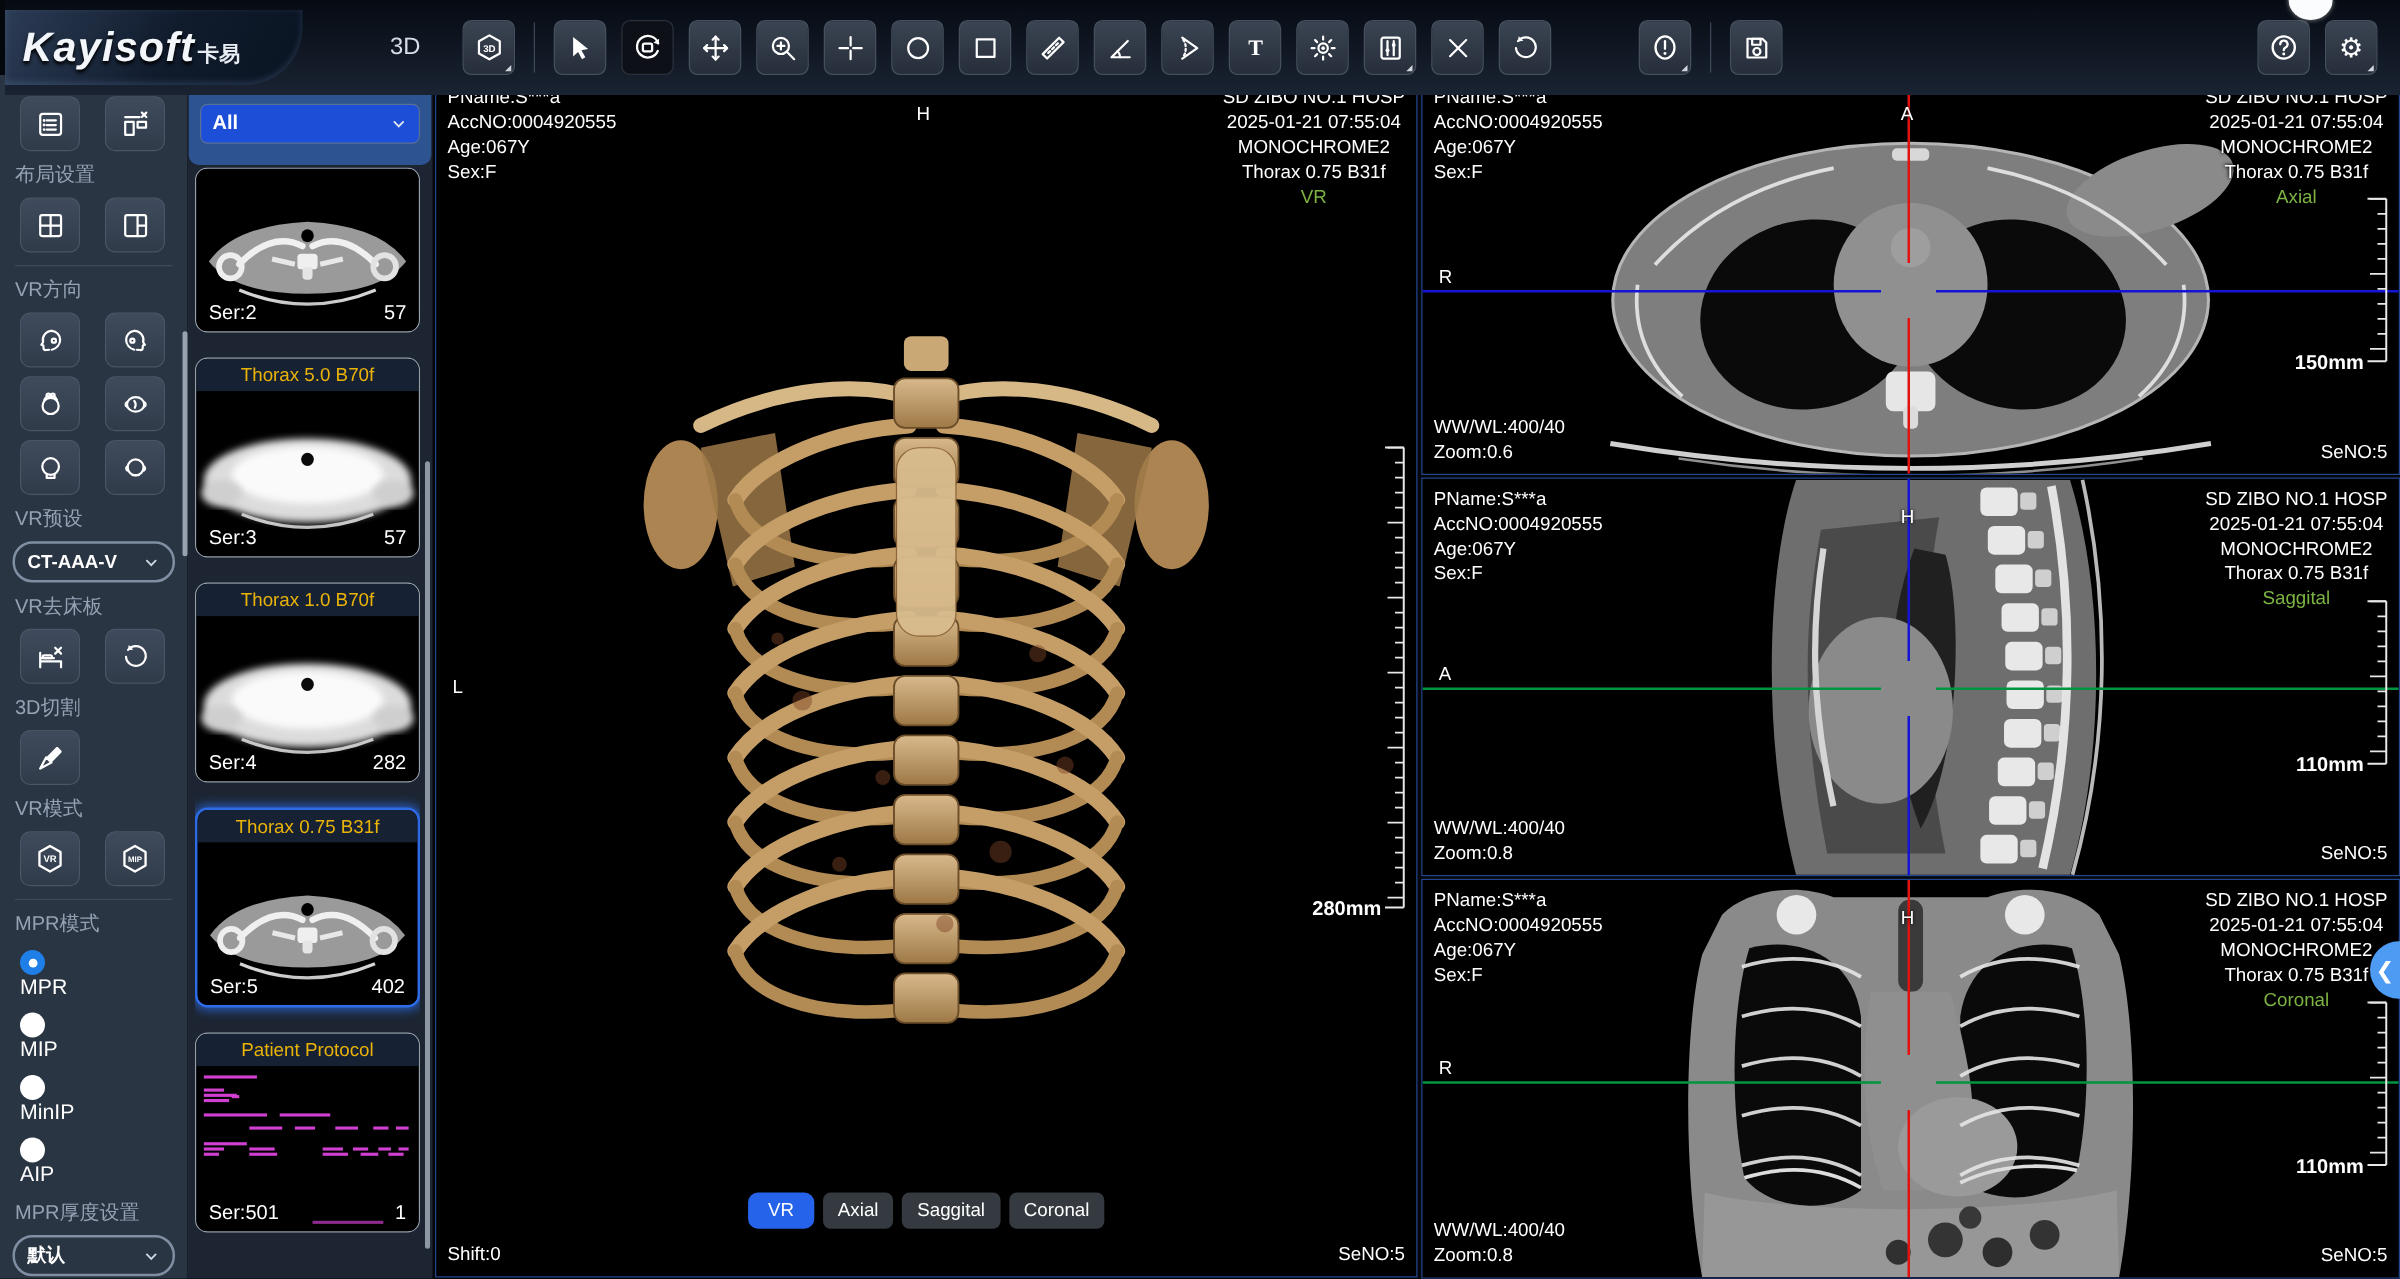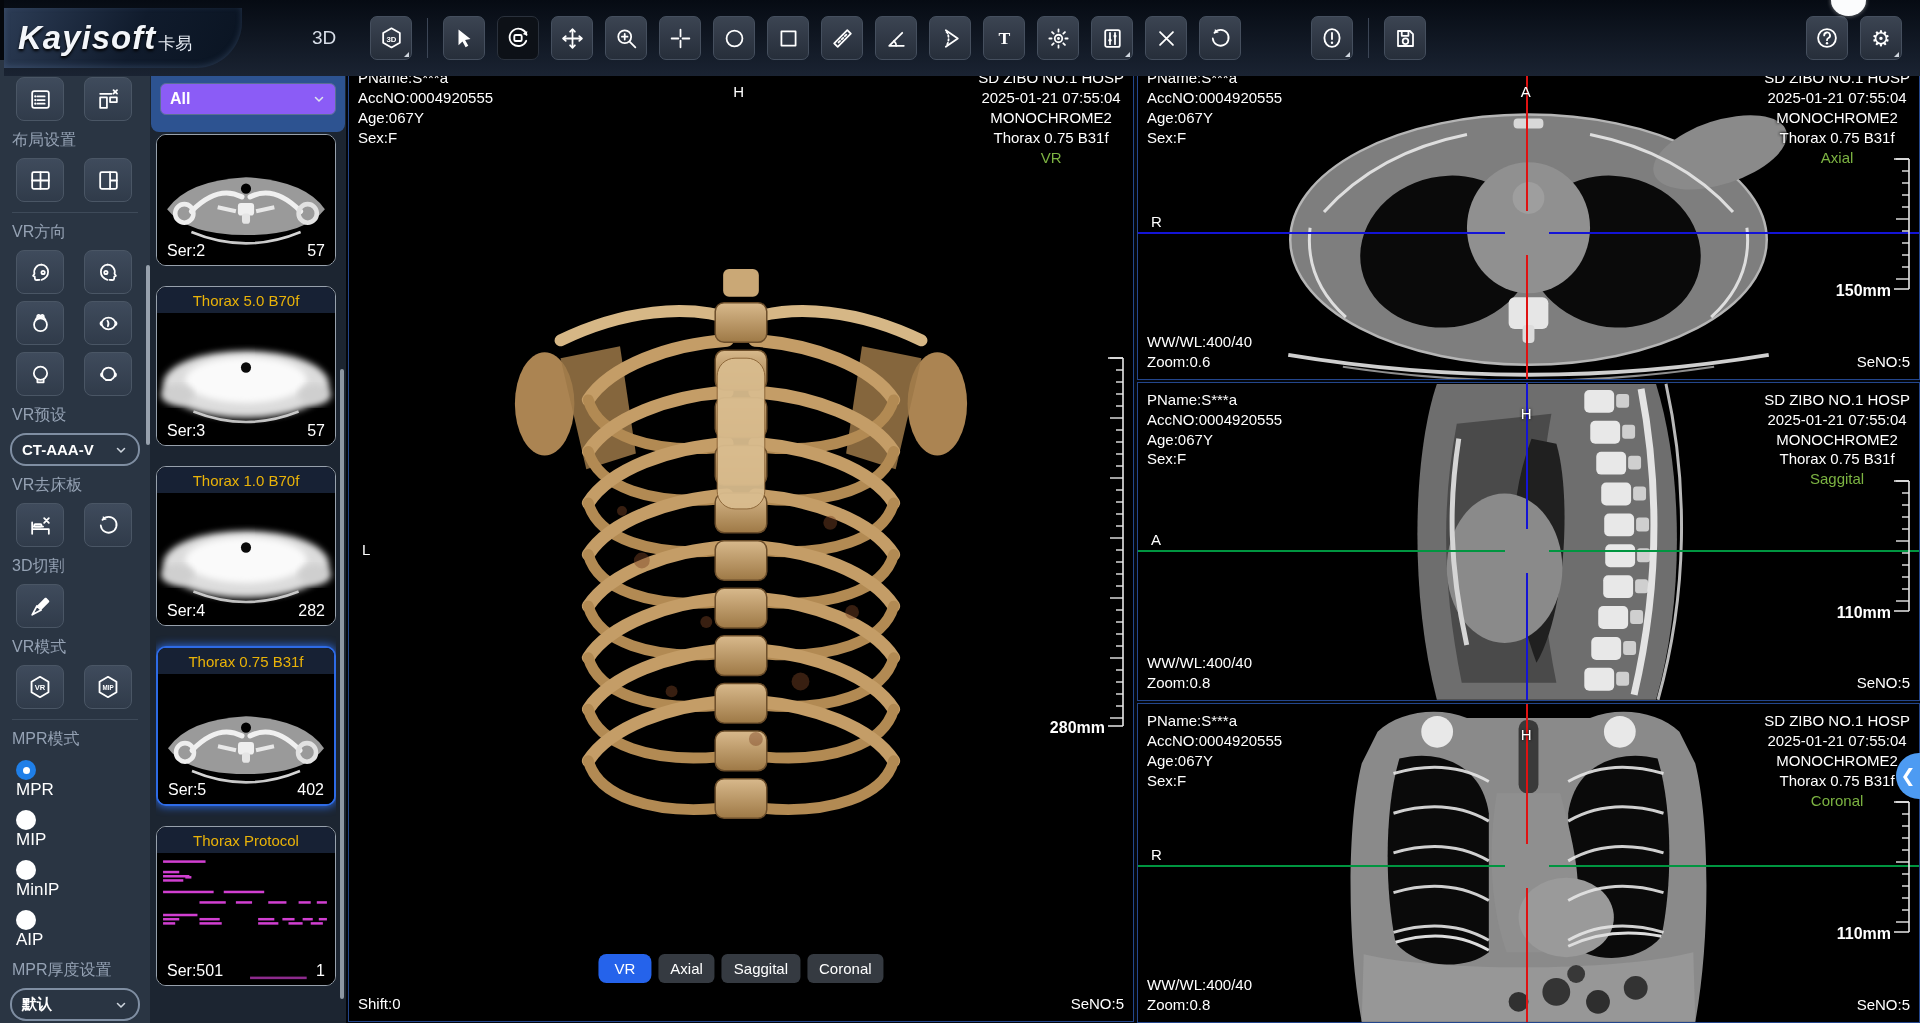--- a/index.html
+++ b/index.html
@@ -6,21 +6,21 @@
   body{width:1920px;height:1023px;position:relative;overflow:hidden;
        font-family:"Liberation Sans","DejaVu Sans",sans-serif;color:#fff;}
   
   .topbar{position:absolute;left:4px;top:0;width:1920px;height:76px;
     background:linear-gradient(#060b13,#1a2332);display:flex;align-items:center;z-index:50;}
   .logo-plate{width:238px;height:60px;display:flex;align-items:center;padding-left:14px;box-sizing:border-box;
     background:linear-gradient(115deg,#2c3c55 0%,#101b2c 55%,#0a1422 100%);
     border-radius:0 0 46px 0;box-shadow:inset 0 -2px 6px rgba(120,150,200,.25);}
   .logo-text{font-size:33px;font-weight:800;font-style:italic;letter-spacing:1px;
     color:#f3f6fa;text-shadow:0 2px 3px #000;}
-  .logo-suffix{font-size:17px;font-weight:400;color:#e8edf4;margin-left:2px;margin-top:10px;}
+  .logo-suffix{font-size:17px;font-weight:700;color:#e8edf4;margin-left:2px;margin-top:10px;}
   .mode-label{font-size:19px;color:#d8dee8;margin:0 28px 0 70px;}
   .tb-btn{width:40px;height:42px;margin:0 6px;border-radius:7px;position:relative;
     background:linear-gradient(#3b4452,#262e3a);border:1px solid #454f5e;
     display:flex;align-items:center;justify-content:center;flex:none;}
   .tb-btn.active{background:#0d1117;border-color:#2a313c;}
   .tb-btn.corner::after{content:"";position:absolute;right:2px;bottom:2px;width:0;height:0;
     border-left:5px solid transparent;border-bottom:5px solid #cfd6de;}
   .tb-divider{width:1px;height:40px;background:#3c4656;margin:0 9px;flex:none;}
   .tb-gap{width:58px;flex:none;}
   .tb-right{margin-left:auto;display:flex;align-items:center;padding-right:16px;}
@@ -45,21 +45,21 @@
   .radio.checked::after{content:"";position:absolute;left:6.5px;top:6.5px;width:7px;height:7px;
     border-radius:50%;background:#fff;}
   .radio-label{color:#fff;font-size:17px;}
   .sidebar-scrollbar{position:absolute;left:146px;top:265px;width:4px;height:180px;
     background:#98a2ae;border-radius:2px;z-index:12;}
   
   .series-panel{position:absolute;left:150px;top:44px;width:196px;bottom:0;background:#1c2531;z-index:10;}
   .series-header-box{position:absolute;left:1px;top:0;right:1px;height:88px;background:#2d5391;
     border-radius:8px;box-sizing:border-box;padding:6px 9px;z-index:5;}
   .series-header{font-size:18px;font-weight:700;color:#fff;margin:2px 0 7px 2px;}
-  .series-filter{height:30px;background:#8b5cf6;border:1px solid #5a7094;border-radius:6px;
+  .series-filter{height:30px;background:#1d4ed8;border:1px solid #5a7094;border-radius:6px;
     display:flex;align-items:center;justify-content:space-between;padding:0 9px;
     color:#fff;font-size:16px;font-weight:700;}
   .series-list{position:absolute;left:6px;right:10px;top:90px;bottom:0;display:flex;
     flex-direction:column;gap:20px;overflow:hidden;}
   .series-card{position:relative;border:1px solid #97a1ac;border-radius:10px;overflow:hidden;
     background:#000;height:160px;flex:none;box-sizing:border-box;}
   .series-card.first{height:132px;}
   .series-card.selected{border:2px solid #2e6be6;box-shadow:0 0 9px 1px rgba(46,107,230,.9);}
   .card-title{height:26px;background:#172134;color:#eab308;font-size:15px;
     display:flex;align-items:center;justify-content:center;}
@@ -569,21 +569,21 @@
    <path d="M60,70 L78,74 M116,70 L98,74" stroke="#e8e8e8" stroke-width="4"></path>
    <path d="M34,94 Q88,116 142,94" stroke="#d5d5d5" stroke-width="2.5" fill="none"></path>
           </svg>
         </div>
         <div class="card-footer">
           <span>Ser:5</span>
           <span>402</span>
         </div>
       </div>
       <div class="series-card">
-        <div class="card-title">Thorax Protocol</div>
+        <div class="card-title">Patient Protocol</div>
         <div class="card-img">
           <svg viewBox="0 0 176 126" preserveAspectRatio="none">
             <rect width="176" height="126" fill="#000"></rect>
    <rect x="6" y="7" width="42" height="2.4" fill="#d13fd1"></rect>
             <rect x="6" y="17" width="16" height="2.4" fill="#d13fd1"></rect>
             <rect x="6" y="21" width="26" height="2.4" fill="#d13fd1"></rect>
             <rect x="6" y="25" width="20" height="2.4" fill="#d13fd1"></rect>
             <rect x="28" y="22" width="6" height="2.4" fill="#d13fd1"></rect>
    <rect x="6" y="36" width="50" height="2.4" fill="#d13fd1"></rect>
             <rect x="66" y="36" width="40" height="2.4" fill="#d13fd1"></rect>

